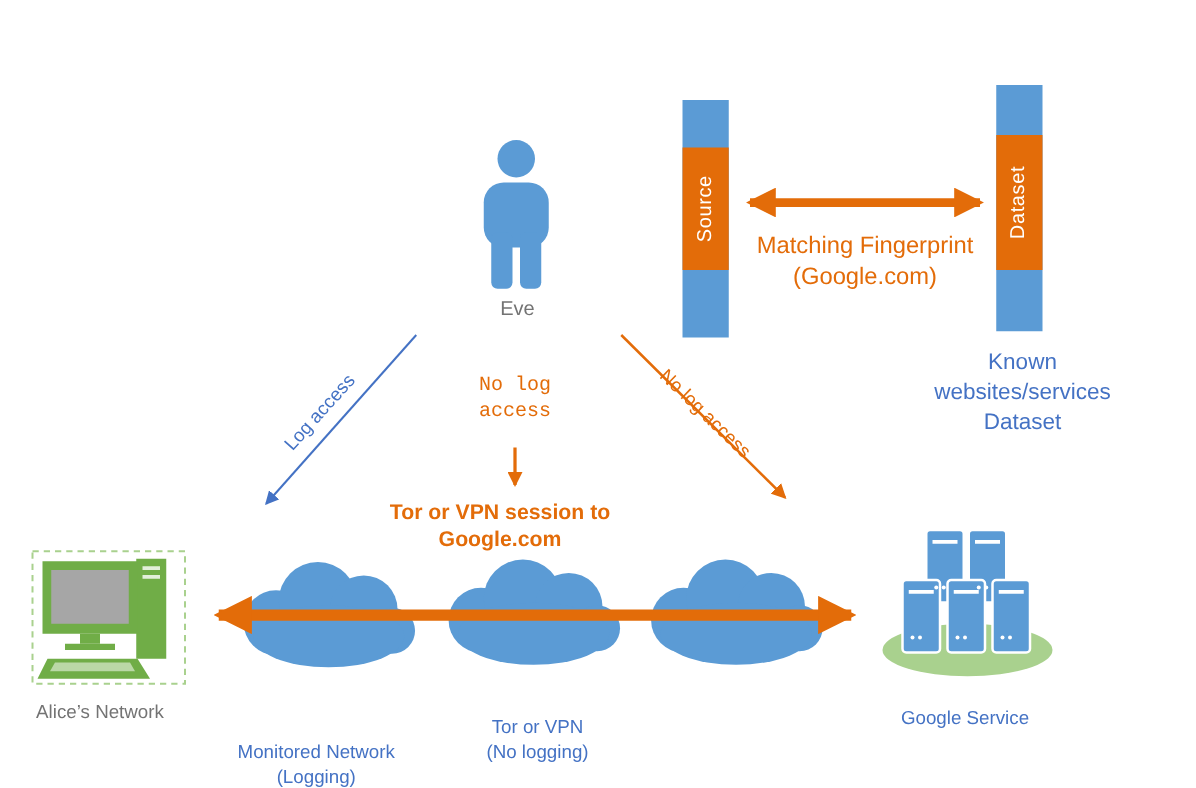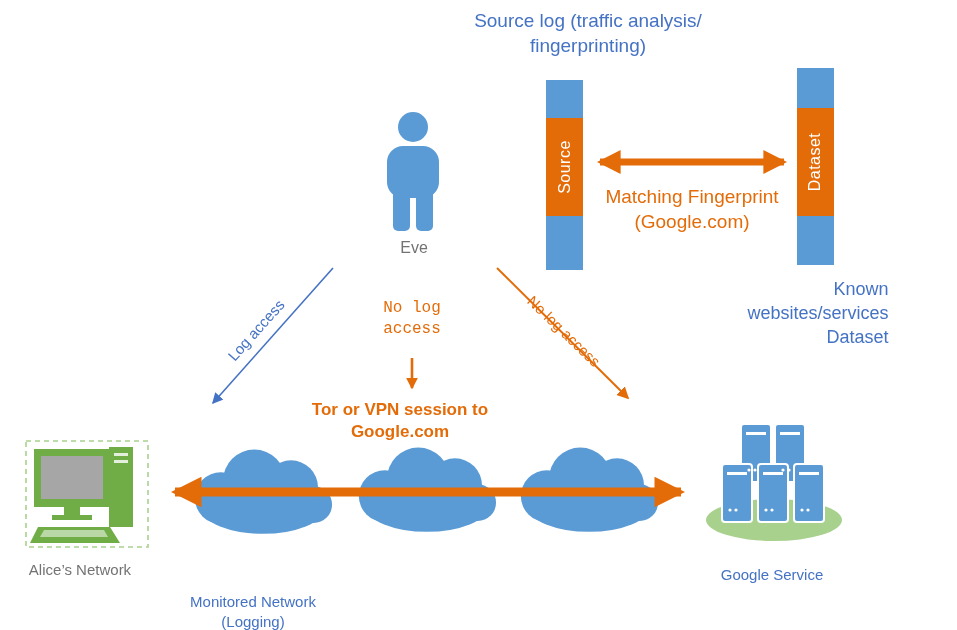--- a/index.html
+++ b/index.html
@@ -140,43 +140,43 @@
     <div class="vbar-orange" style="top:38px; height:98px;">
       <span class="vbar-label">Source</span>
     </div>
   </div>
   <div class="vbar" style="left:797px; top:68px; height:197px;">
     <div class="vbar-orange" style="top:40px; height:108px;">
       <span class="vbar-label">Dataset</span>
     </div>
   </div>
 
-  <div class="txt blue" style="left:588px; top:8px; font-size:19px;">Source log (traffic analysis/
-fingerprinting)</div>
 
   <div class="txt dark" style="left:414px; top:237px; font-size:16px;">Eve</div>
 
   <div class="txt orange" style="left:692px; top:184px; font-size:19px;">Matching Fingerprint
 (Google.com)</div>
 
-  <div class="txt blue" style="left:818px; top:278px; font-size:18px;text-align:right;">Known websites/services
+  <div class="txt blue" style="left:818px; top:278px; font-size:18px;">Known websites/services
 Dataset</div>
 
   <div class="rot-label blue" style="left:256px; top:330px; font-size:15px; transform:translate(-50%,-50%) rotate(-48deg);">Log access</div>
 
   <div class="txt orange" style="left:412px; top:298px; font-size:16px;font-family:Liberation Mono, monospace;">No log
 access</div>
 
   <div class="rot-label orange" style="left:564px; top:331px; font-size:15px; transform:translate(-50%,-50%) rotate(44deg);">No log access</div>
 
   <div class="txt orange" style="left:400px; top:399px; font-size:17px; font-weight:bold;">Tor or VPN session to
 Google.com</div>
 
   <div class="txt dark" style="left:80px; top:560px; font-size:15px;">Alice’s Network</div>
 
   <div class="txt blue" style="left:772px; top:565px; font-size:15px;">Google Service</div>
 
   <div class="txt blue" style="left:253px; top:572px; font-size:15px;margin-top:20px;">Monitored Network
 (Logging)</div>
 
+  <div class="txt blue" style="left:430px; top:572px; font-size:15px;">Tor or VPN
+(No logging)</div>
 
 
 </div>
 
 </body></html>

